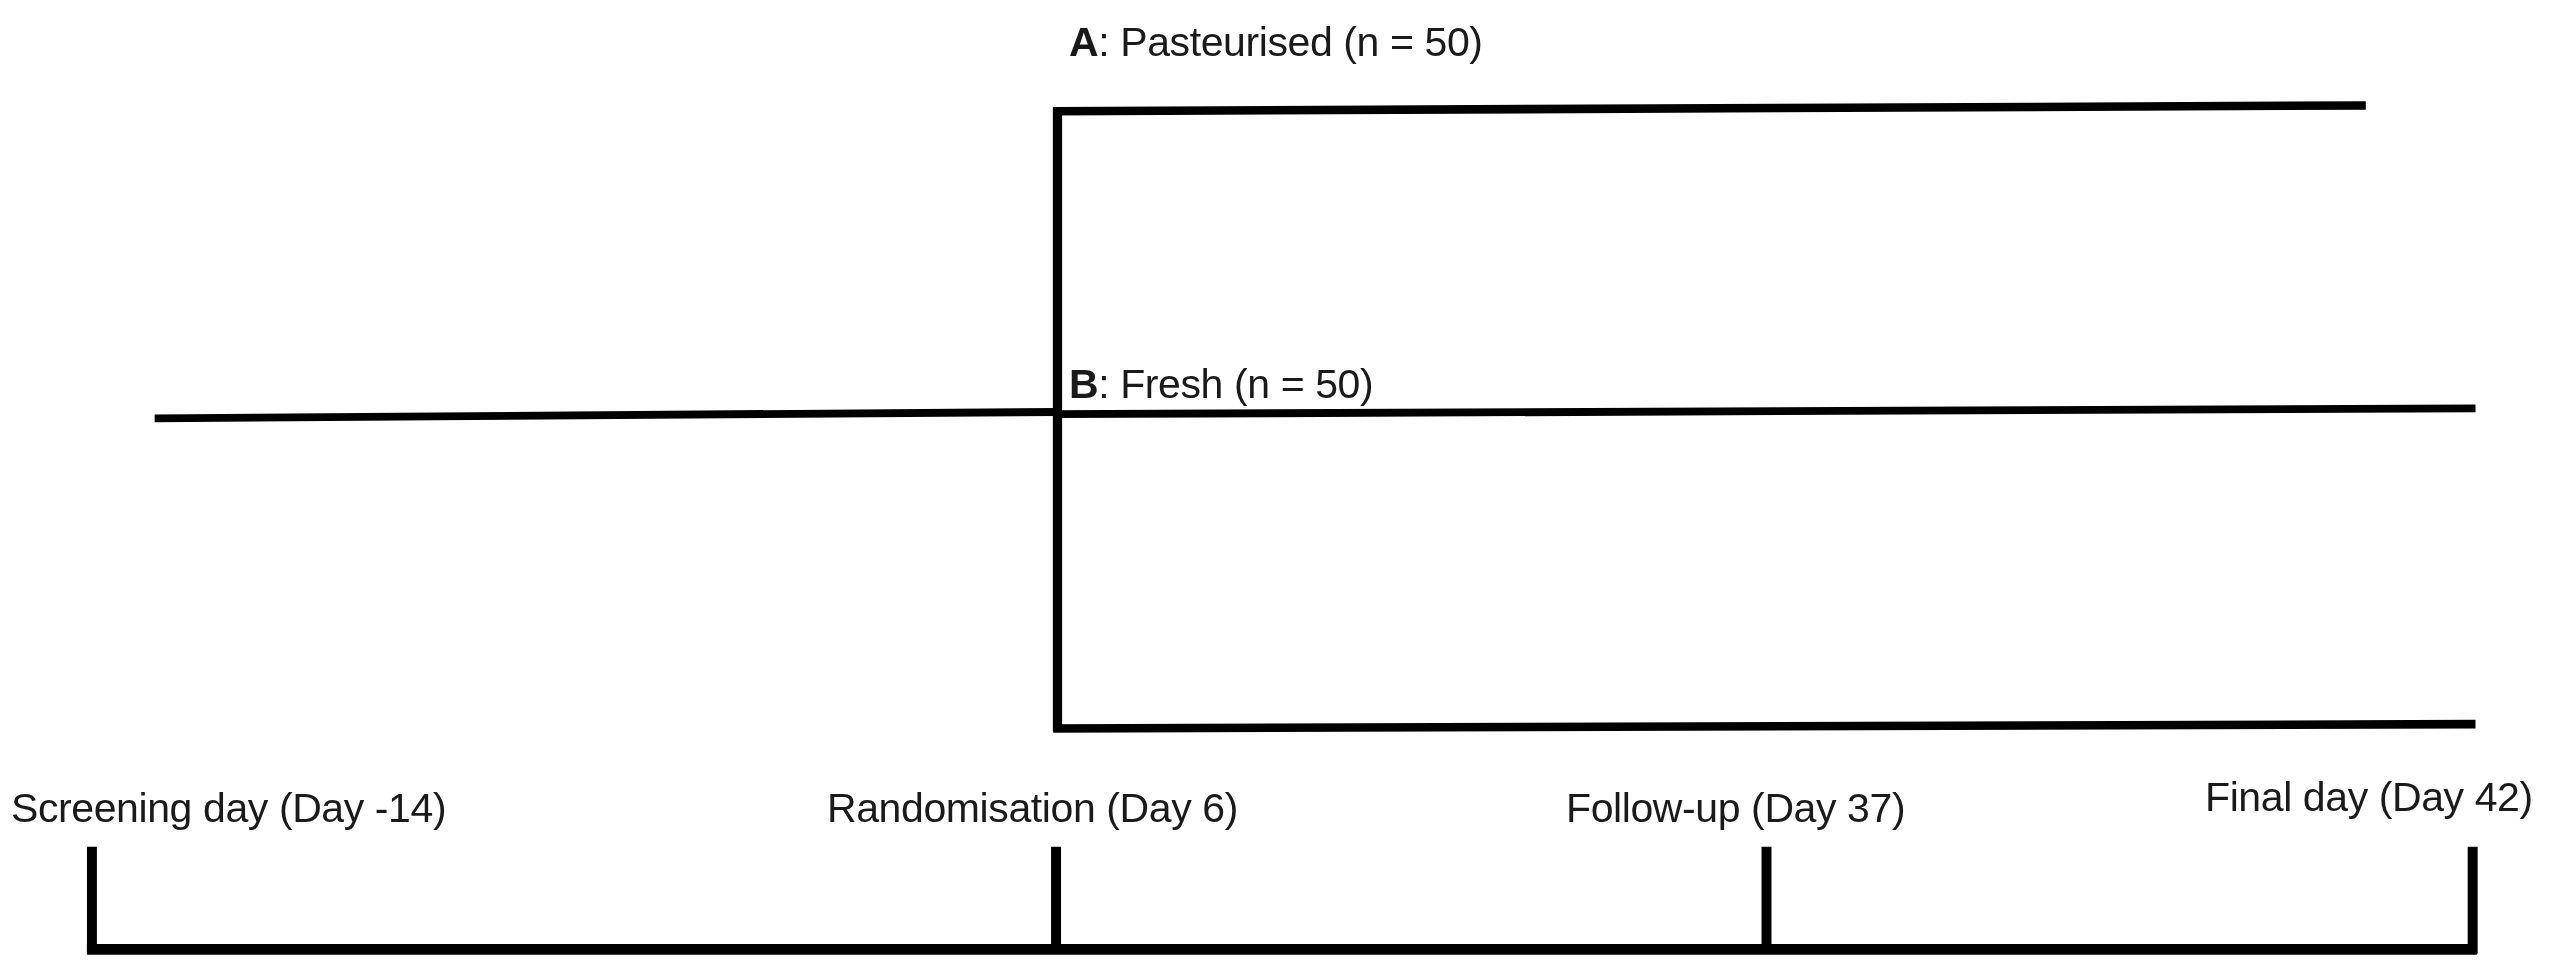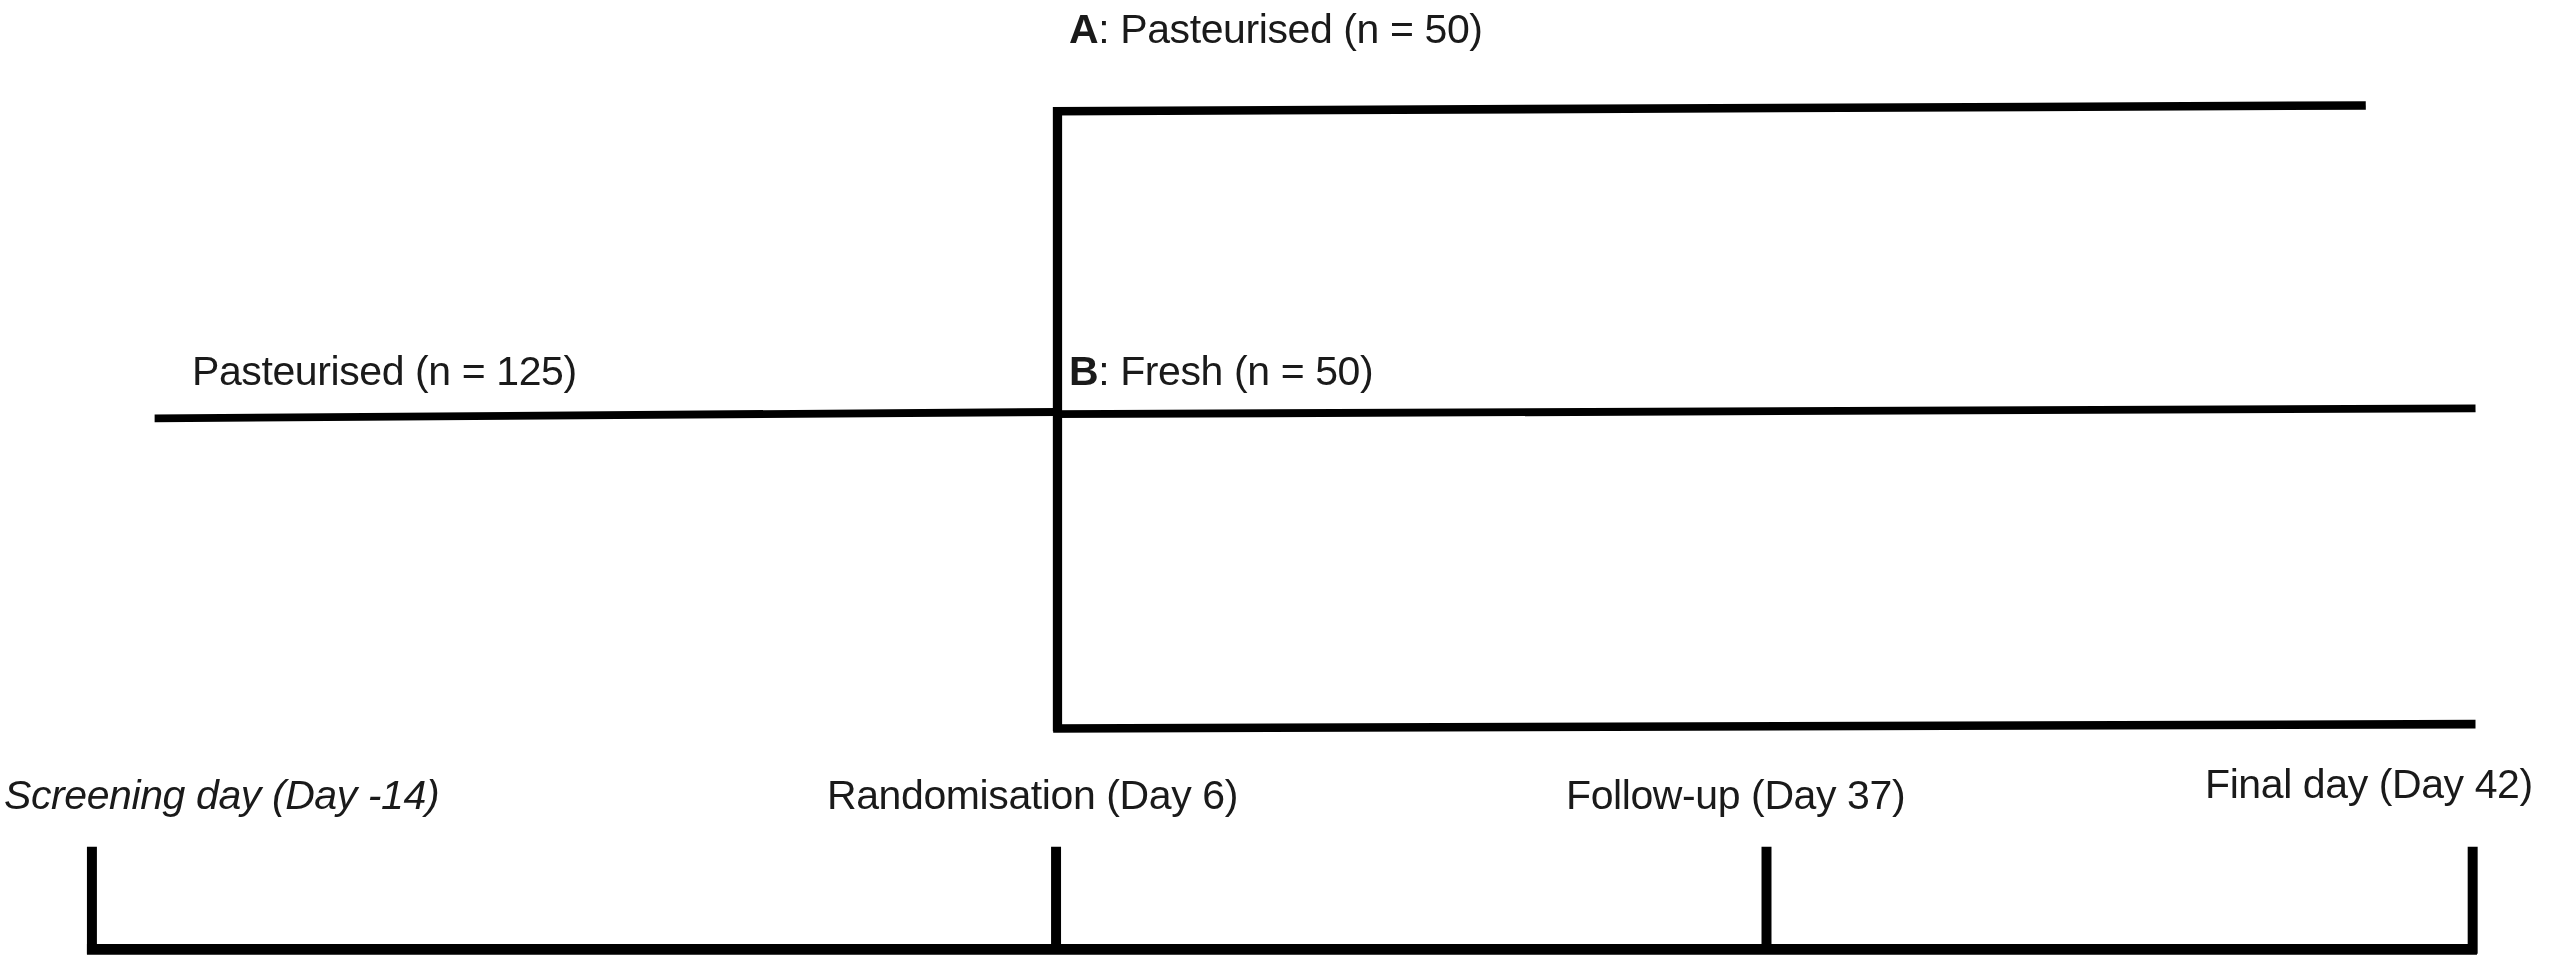--- a/index.html
+++ b/index.html
@@ -26,39 +26,40 @@
     width: 2576px;
     height: 980px;
   }
   .label {
     position: absolute;
     white-space: nowrap;
     font-family: "Liberation Sans", sans-serif;
     color: #1a1a1a;
     line-height: 1;
     letter-spacing: -0.4px;
+    margin-top: 13px;
   }
   .arm-label {
     font-size: 41px;
   }
   .arm-label .arm-key {
     font-weight: bold;
   }
   .source-label {
     font-size: 41px;
   }
   .timepoint-label {
     font-size: 41px;
   }
   
   #label-source      { left: 192px;  top: 351px; }
   #label-arm-a       { left: 1069px; top: 8.6px;  }
   #label-arm-b       { left: 1069px; top: 351px; }
   #label-arm-c       { left: 1069px; top: 663px; }
-  #label-tp-0        { left: 4px;   top: 775px; font-style: italic; }
+  #label-tp-0        { left: 11px;   top: 775px; }
   #label-tp-1        { left: 827px; top: 775px; }
   #label-tp-2        { left: 1566px; top: 775px; }
   #label-tp-3        { left: 2205px; top: 764px; }
 </style>
 </head>
 <body>
 
 <div id="canvas">
 
   <svg id="diagram-svg" viewBox="0 0 3615 1375" preserveAspectRatio="none">
@@ -77,21 +78,20 @@
 
     <line x1="129" y1="1188" x2="129" y2="1338" stroke="#000000" stroke-width="14" stroke-linecap="butt"></line>
 
     <line x1="1482" y1="1188" x2="1482" y2="1338" stroke="#000000" stroke-width="14" stroke-linecap="butt"></line>
 
     <line x1="2479" y1="1188" x2="2479" y2="1338" stroke="#000000" stroke-width="14" stroke-linecap="butt"></line>
 
     <line x1="3470" y1="1188" x2="3470" y2="1338" stroke="#000000" stroke-width="14" stroke-linecap="butt"></line>
   </svg>
 
-  <div class="label source-label" id="label-source">Pasteurised (n = 125)</div>
 
   <div class="label arm-label" id="label-arm-a"><span class="arm-key">A</span><span>: </span><span>Pasteurised</span><span> </span><span>(n = 50)</span></div>
 
   <div class="label arm-label" id="label-arm-b"><span class="arm-key">B</span><span>: </span><span>Fresh</span><span> </span><span>(n = 50)</span></div>
 
 
   <div class="label timepoint-label" id="label-tp-0">Screening day (Day -14)</div>
 
   <div class="label timepoint-label" id="label-tp-1">Randomisation (Day 6)</div>
 

